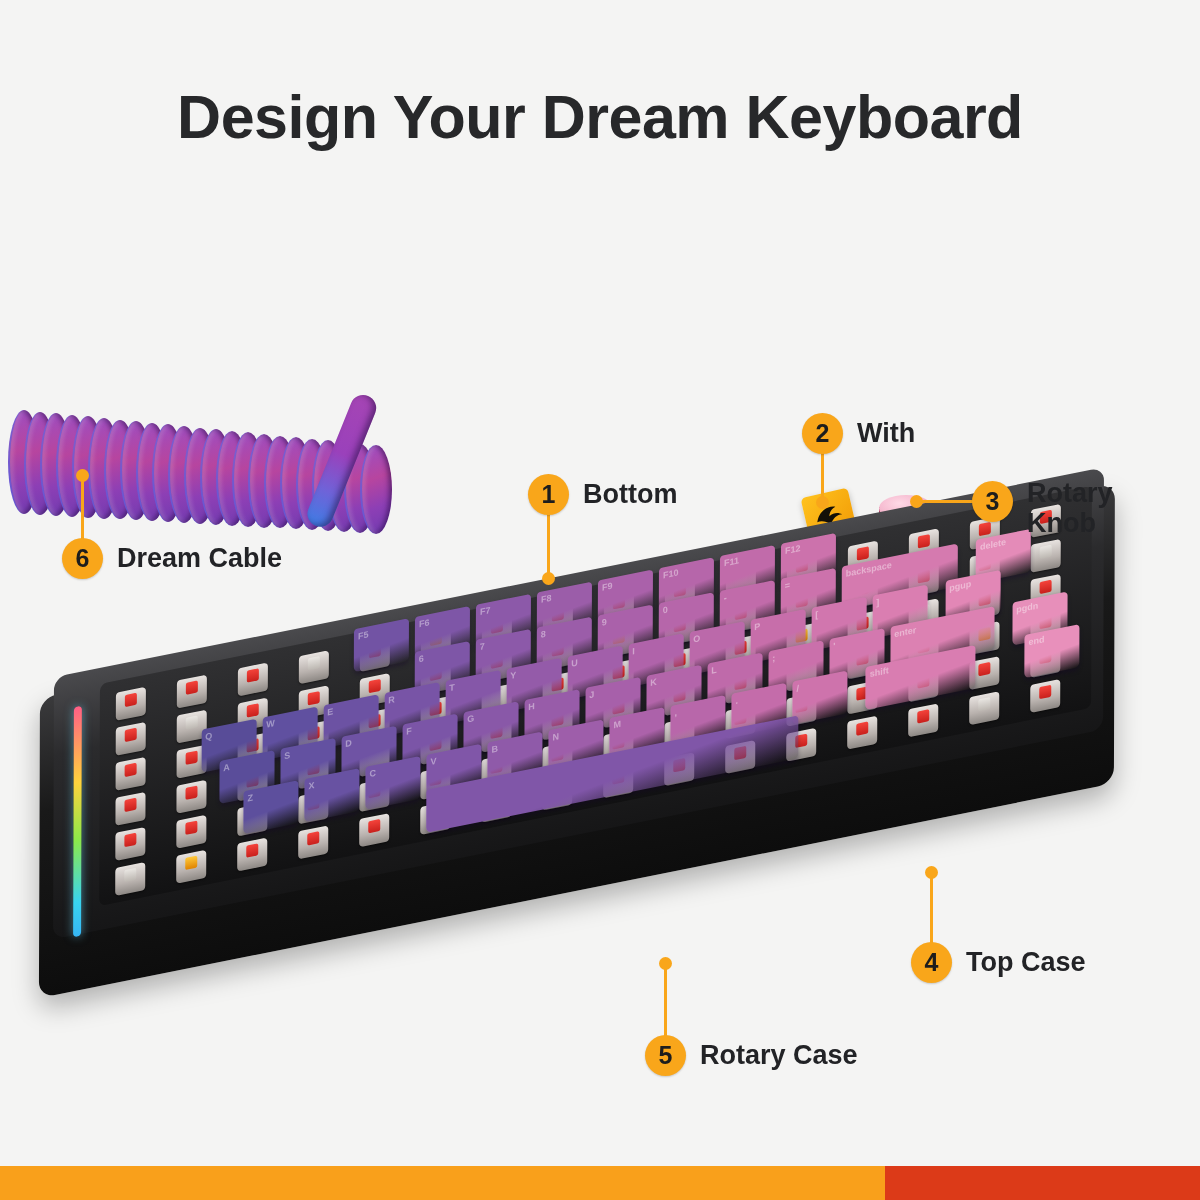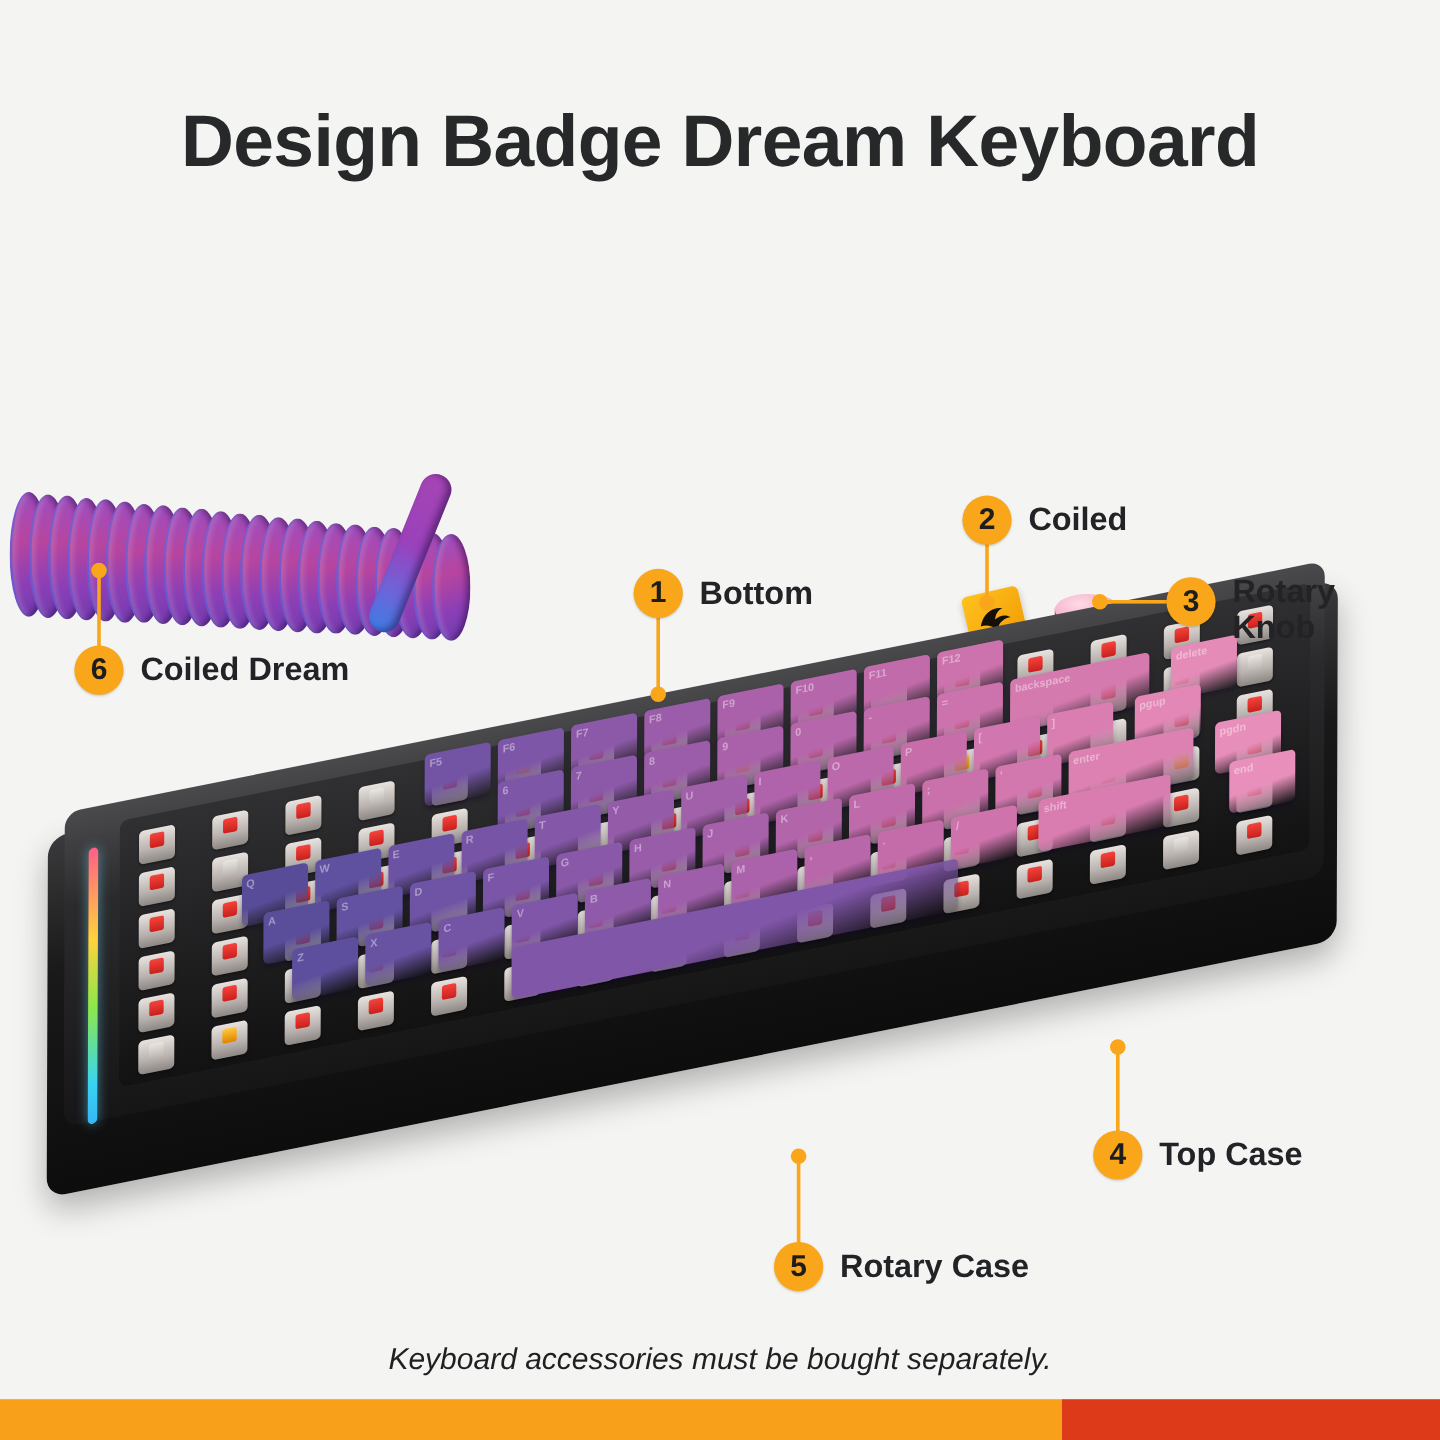--- a/index.html
+++ b/index.html
@@ -164,21 +164,21 @@
   .kc i{font-style:normal;opacity:.75;}
 
   
 </style>
 </head>
 <body>
 
 <div id="stage">
 
 
-  <div class="title">Design Badge Dream Keyboard</div>
+  <div class="title">Design Your Dream Keyboard</div>
   <div class="subtitle">
   </div>
 
   <div id="kb">
 
     <div class="coil-wrap" id="coilwrap">
         <div class="coil" style="left: 0px; top: 0px; height: 104px;"></div>
         <div class="coil" style="left: 16px; top: 1.6px; height: 103.3px;"></div>
         <div class="coil" style="left: 32px; top: 3.2px; height: 102.6px;"></div>
         <div class="coil" style="left: 48px; top: 4.8px; height: 101.9px;"></div>
@@ -376,39 +376,39 @@
             <div class="kc" style="left: 925px; top: 136px; width: 55px; height: 43px; background: linear-gradient(170deg, rgb(232, 144, 187) 0%, rgb(232, 144, 187) 55%, rgba(0, 0, 0, 0.22) 100%);"><i>end</i></div>
             <div class="kc" style="left: 327.2px; top: 171px; width: 372.2px; height: 43px; background: linear-gradient(170deg, rgb(128, 86, 168) 0%, rgb(128, 86, 168) 55%, rgba(0, 0, 0, 0.22) 100%);"></div>
           </div>
       </div>
     </div>
   </div>
 
   <div class="callout" style="left:62px;top:538px;">
     <div class="row">
       <div class="cbadge">6</div>
-      <div class="clabel">Coiled Dream</div>
+      <div class="clabel">Dream Cable</div>
     </div>
   </div>
   <div class="leader v" style="left:81px;top:474px;height:66px;"></div>
   <div class="anchor" style="left:76px;top:469px;"></div>
 
   <div class="callout" style="left:528px;top:474px;">
     <div class="row">
       <div class="cbadge">1</div>
       <div class="clabel">Bottom</div>
     </div>
   </div>
   <div class="leader v" style="left:547px;top:513px;height:65px;"></div>
   <div class="anchor" style="left:542px;top:572px;"></div>
 
   <div class="callout" style="left:802px;top:413px;">
     <div class="row">
       <div class="cbadge">2</div>
-      <div class="clabel">Coiled</div>
+      <div class="clabel">With</div>
     </div>
   </div>
   <div class="leader v" style="left:821px;top:452px;height:50px;"></div>
   <div class="anchor" style="left:816px;top:496px;"></div>
 
   <div class="callout" style="left:972px;top:481px;">
     <div class="row" style="align-items:flex-start;">
       <div class="cbadge">3</div>
       <div class="clabel" style="margin-top:-3px;">Rotary
 Knob</div>
@@ -428,19 +428,18 @@
 
   <div class="callout" style="left:645px;top:1035px;">
     <div class="row">
       <div class="cbadge">5</div>
       <div class="clabel">Rotary Case</div>
     </div>
   </div>
   <div class="leader v" style="left:664px;top:962px;height:76px;"></div>
   <div class="anchor" style="left:659px;top:957px;"></div>
 
-  <div class="disclaimer">Keyboard accessories must be bought separately.</div>
   <div class="footerbar">
     <div class="fb-orange"></div>
     <div class="fb-red"></div>
   </div>
 
 </div>
 
 </body></html>

